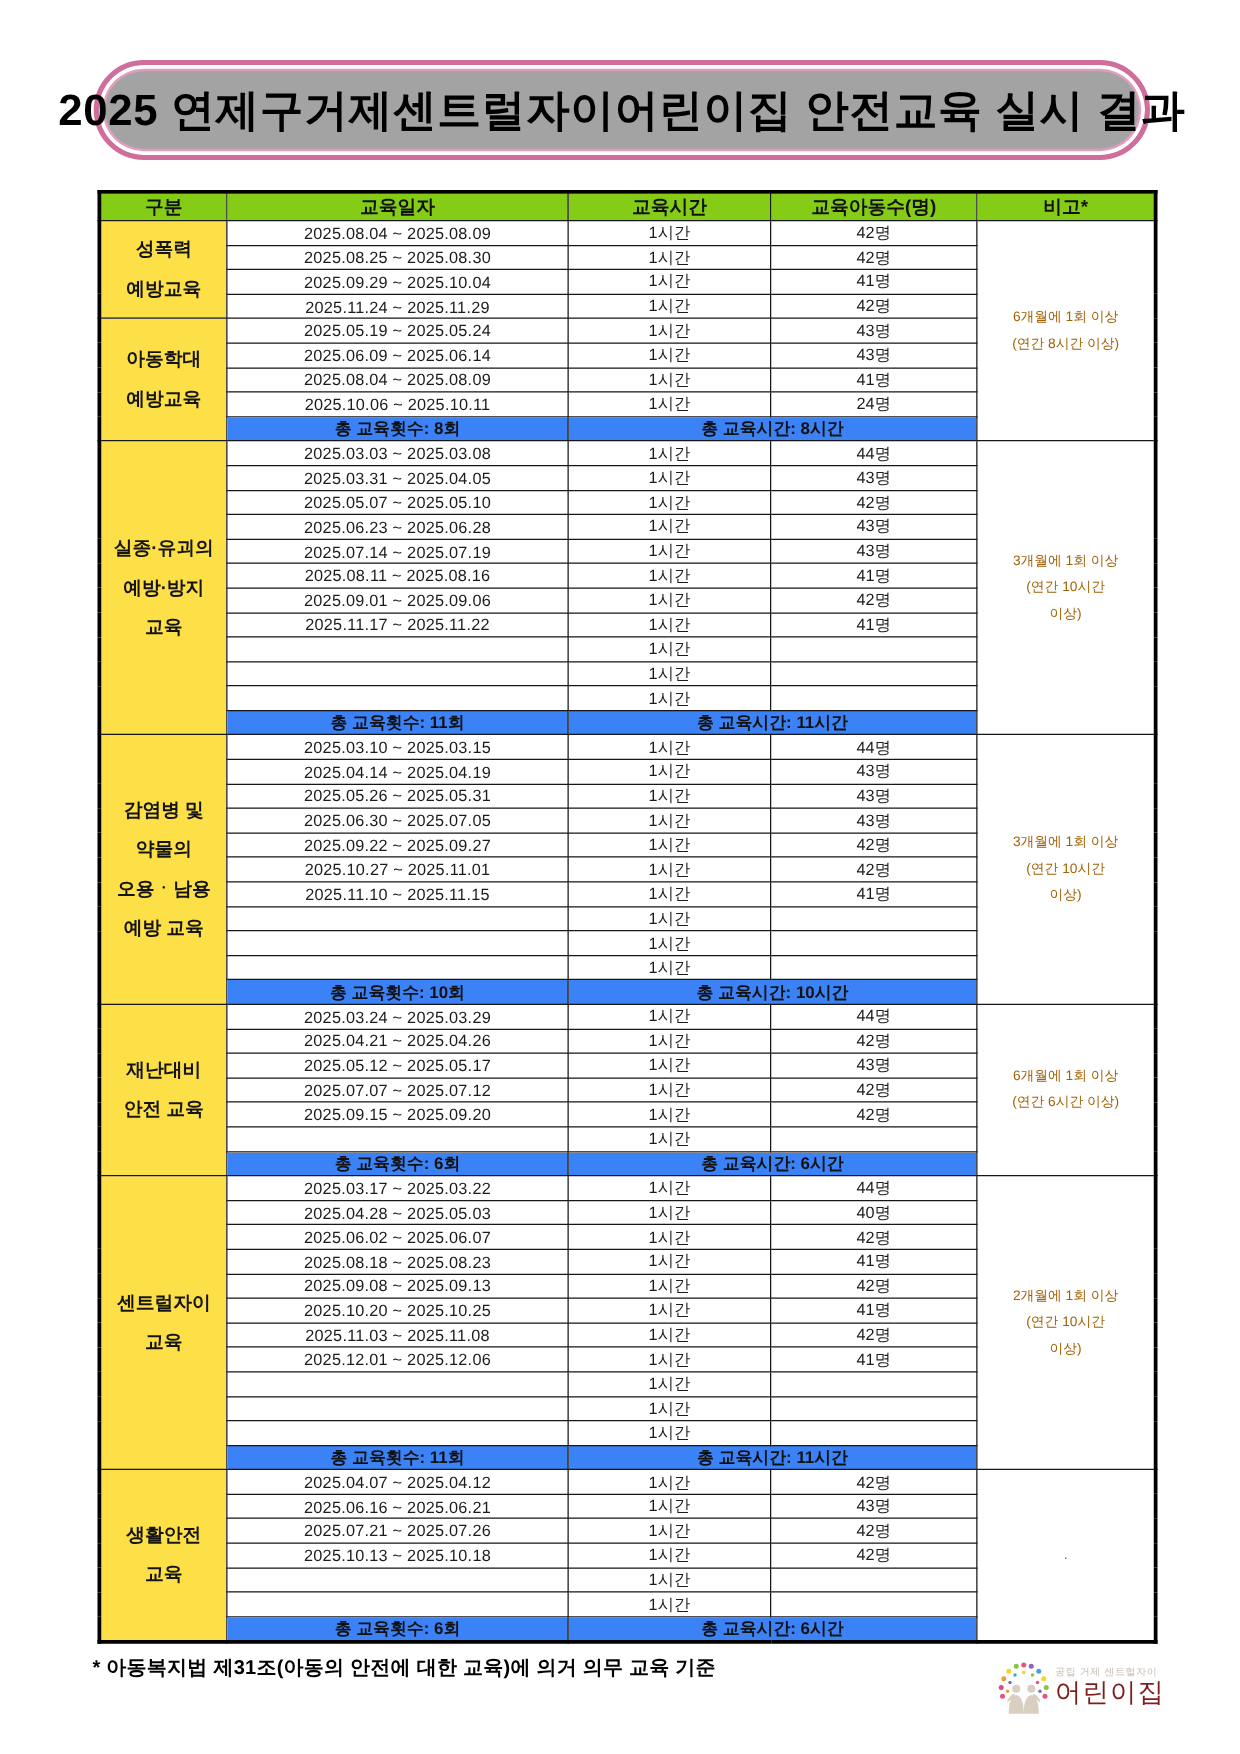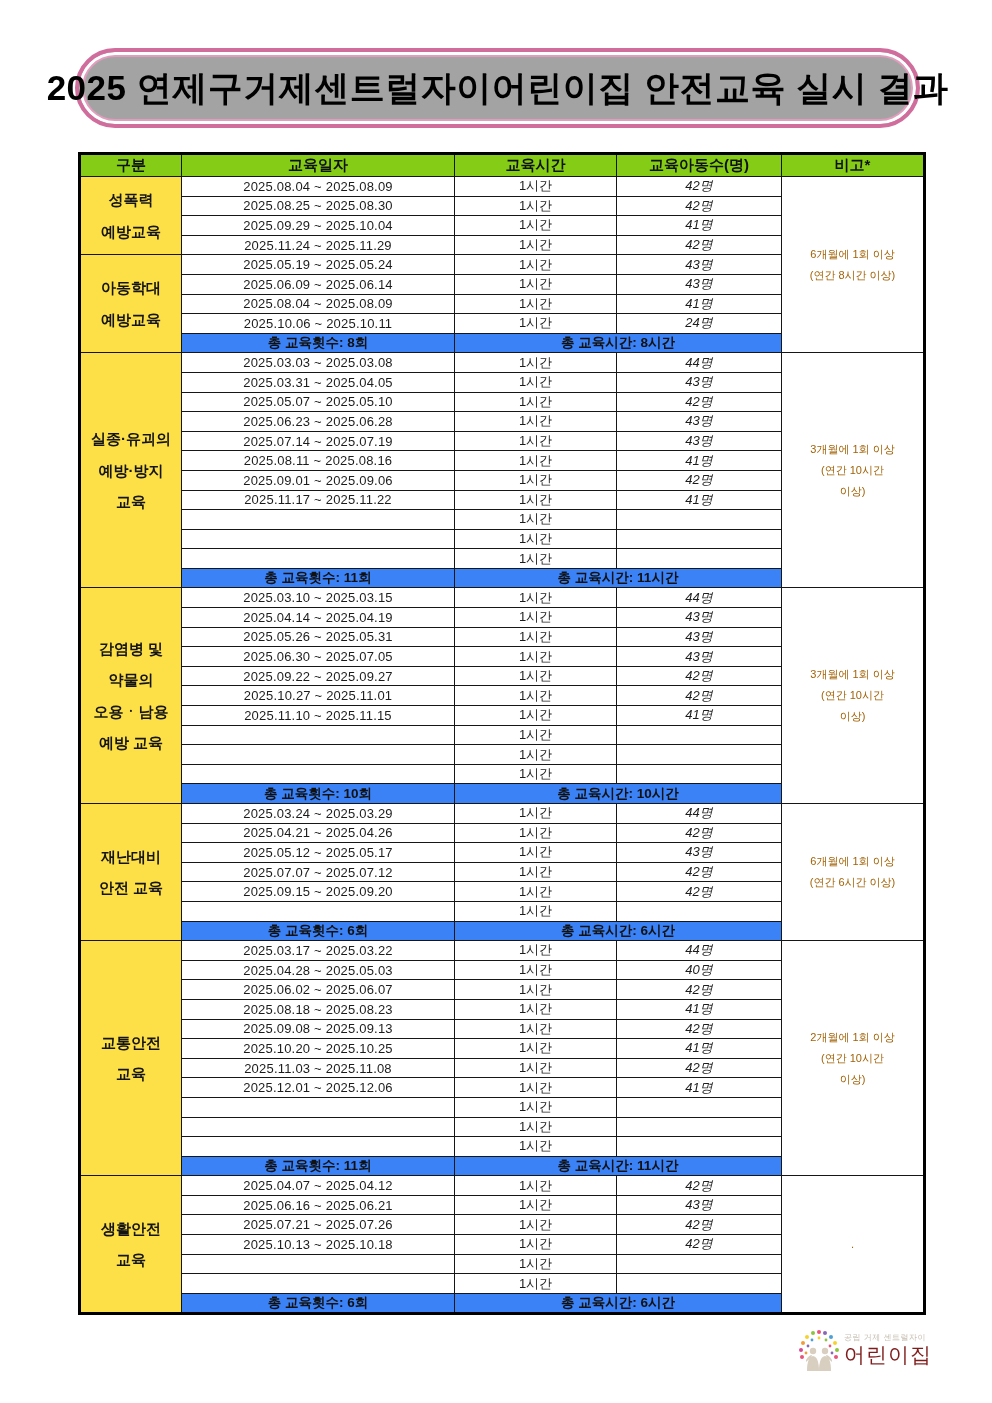--- a/index.html
+++ b/index.html
@@ -30,21 +30,21 @@
   table.results th, table.results td {
     border:1.5px solid #161616;
     padding:0; text-align:center; vertical-align:middle;
     overflow:hidden;
   }
   thead tr { height:23px; }
   thead th { background:#84cc16; font-size:15px; font-weight:bold; color:#111; }
   tbody tr { height:19.6px; }
   td.date  { font-size:13px; color:#1c1c1c; letter-spacing:0.2px; }
   td.time  { font-size:13px; color:#1c1c1c;margin-top:28px; }
-  td.count { font-size:13px; color:#1c1c1c;font-style:italic; }
+  td.count { font-size:13px; color:#1c1c1c; }
   td.cat {
     background:#fde047; font-size:15px; font-weight:bold; color:#141414;
     line-height:2.1; white-space:pre-line;
   }
   td.total { background:#3b82f6; font-size:13.5px; font-weight:bold; color:#111; }
   td.remark { background:#ffffff; font-size:11px; color:#a16207; line-height:1.9; white-space:pre-line; }
 
   
   .footnote {
     position:absolute; left:74px; top:1324px;
@@ -292,21 +292,21 @@
         <tr>
           <td class="date"></td>
           <td class="time">1시간</td>
           <td class="count"></td>
         </tr>
         <tr>
           <td class="total">총 교육횟수: 6회</td>
           <td class="total" colspan="2">총 교육시간: 6시간</td>
         </tr>
         <tr>
-          <td class="cat" rowspan="12">교통안전
+          <td class="cat" rowspan="12">센트럴자이
 교육</td>
           <td class="date">2025.03.17 ~ 2025.03.22</td>
           <td class="time">1시간</td>
           <td class="count">44명</td>
           <td class="remark" rowspan="12">2개월에 1회 이상
 (연간 10시간
 이상)</td>
         </tr>
         <tr>
           <td class="date">2025.04.28 ~ 2025.05.03</td>
@@ -395,20 +395,21 @@
           <td class="time">1시간</td>
           <td class="count"></td>
         </tr>
         <tr>
           <td class="total">총 교육횟수: 6회</td>
           <td class="total" colspan="2">총 교육시간: 6시간</td>
         </tr>
       </tbody>
   </table>
 
+  <div class="footnote">* 아동복지법 제31조(아동의 안전에 대한 교육)에 의거 의무 교육 기준</div>
 
   <div class="logo">
     <svg width="44" height="46" viewBox="0 0 44 46">
 
       <circle cx="5" cy="30" r="2" fill="#e8537a"></circle>
       <circle cx="4" cy="23" r="2" fill="#d44a8f"></circle>
       <circle cx="6" cy="16" r="2" fill="#f29c38"></circle>
       <circle cx="10" cy="10" r="2" fill="#f6d22b"></circle>
       <circle cx="16" cy="6" r="2" fill="#8cc43f"></circle>
       <circle cx="22" cy="5" r="2" fill="#e8537a"></circle>

